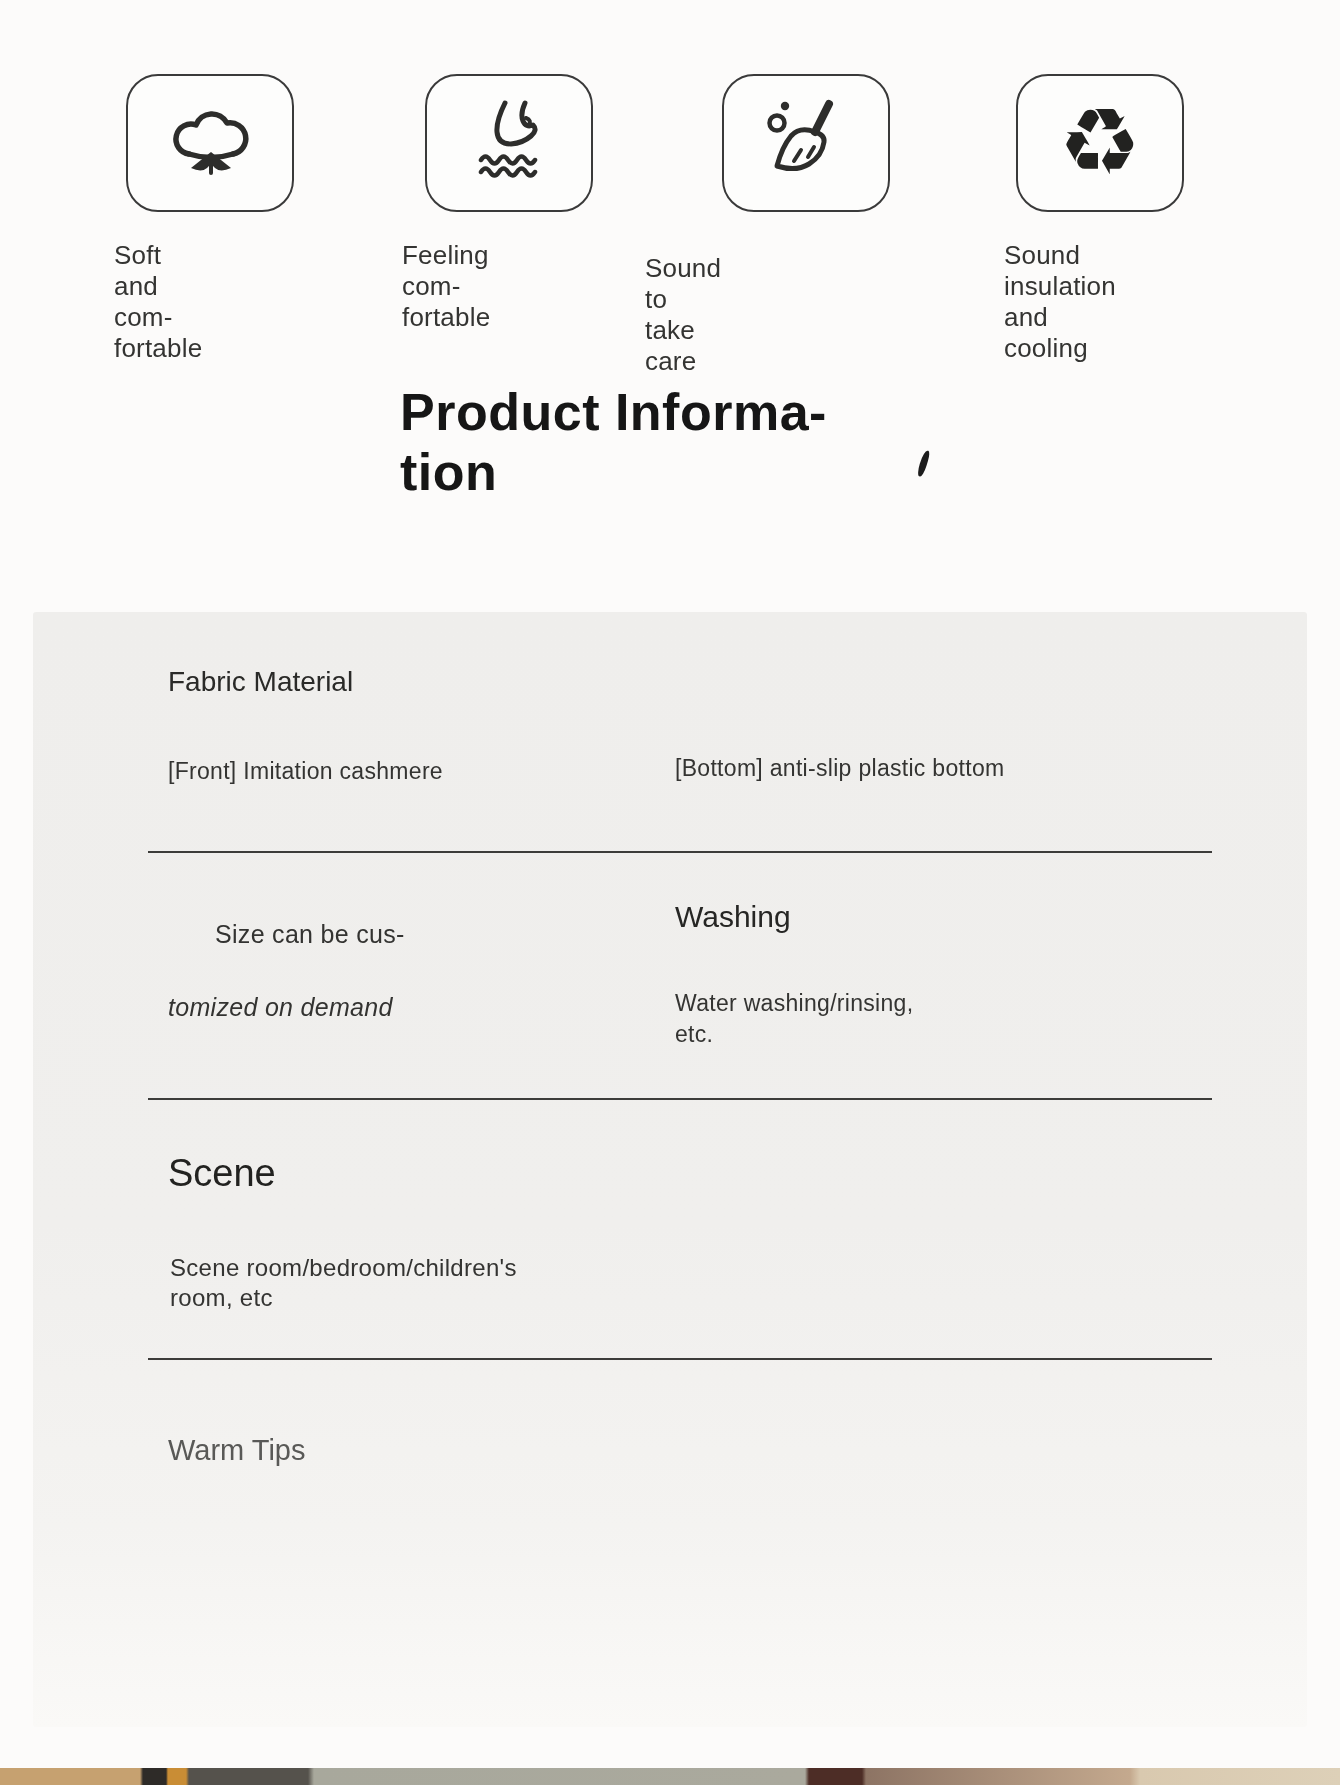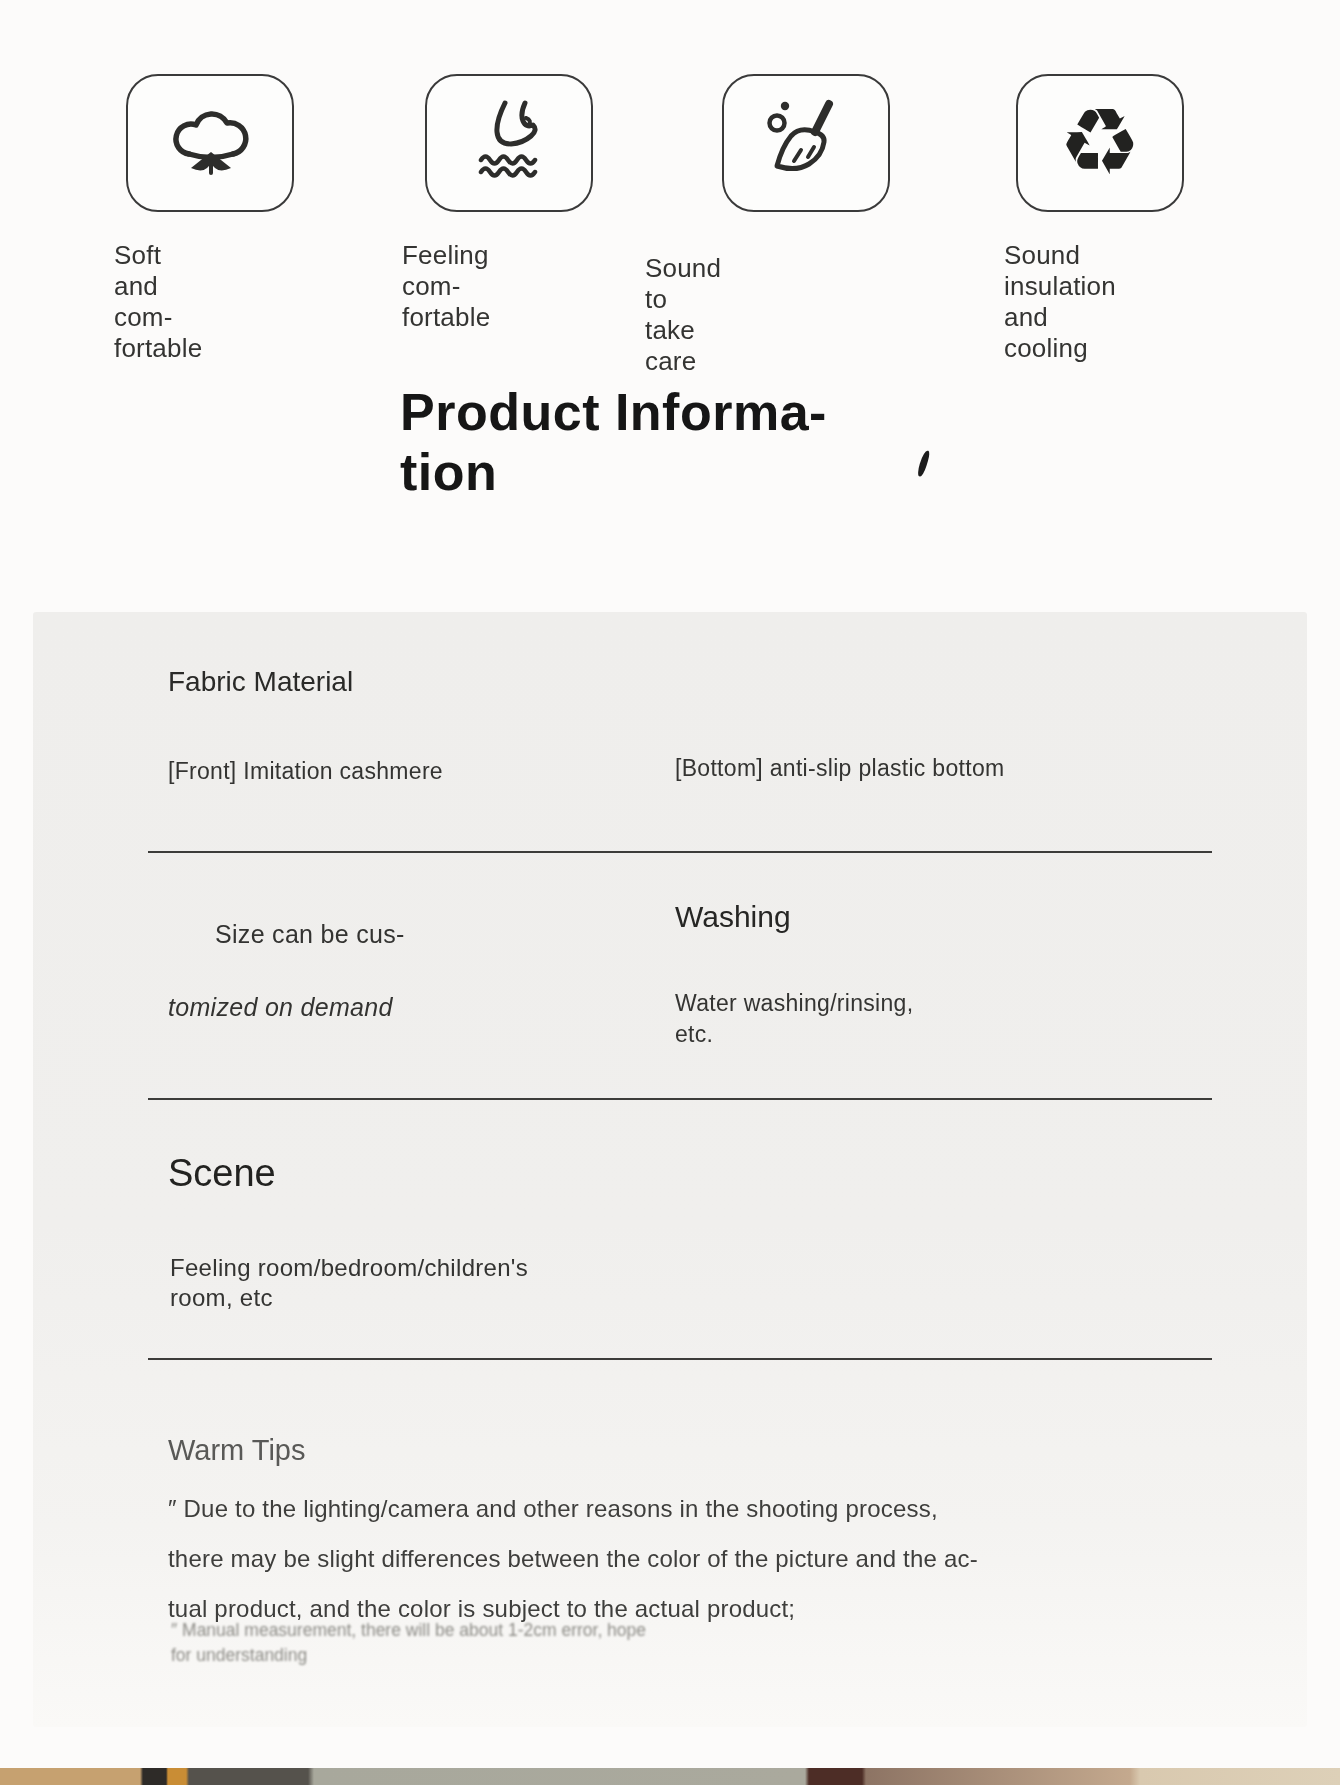--- a/index.html
+++ b/index.html
@@ -155,27 +155,22 @@
     <div class="abs body-lg" style="left:135px;top:308px;margin-left:47px;">Size can be cus-</div>
     <div class="abs body-lg" style="left:135px;top:381px;font-style:italic;">tomized on demand</div>
 
     <div class="abs h2" style="left:642px;top:288px;">Washing</div>
     <div class="abs body ml" style="left:642px;top:376px;line-height:31px;">Water washing/rinsing,
 etc.</div>
 
     <div class="divider" style="top:486px;"></div>
 
     <div class="abs h-big" style="left:135px;top:540px;">Scene</div>
-    <div class="abs body ml" style="left:137px;top:641px;font-size:24px;line-height:30px;">Feeling room/bedroom/children's
+    <div class="abs body ml" style="left:137px;top:641px;font-size:24px;line-height:30px;">Scene room/bedroom/children's
 room, etc</div>
 
     <div class="divider" style="top:746px;"></div>
 
     <div class="abs h-warm" style="left:135px;top:822px;">Warm Tips</div>
-    <div class="abs para ml" style="left:135px;top:872px;width:960px;">″ Due to the lighting/camera and other reasons in the shooting process,
-there may be slight differences between the color of the picture and the ac-
-tual product, and the color is subject to the actual product;</div>
-    <div class="abs note ml" style="left:138px;top:1006px;">″ Manual measurement, there will be about 1-2cm error, hope
-for understanding</div>
   </div>
 
   <div class="photo-strip"></div>
 </div>
 
 </body></html>

